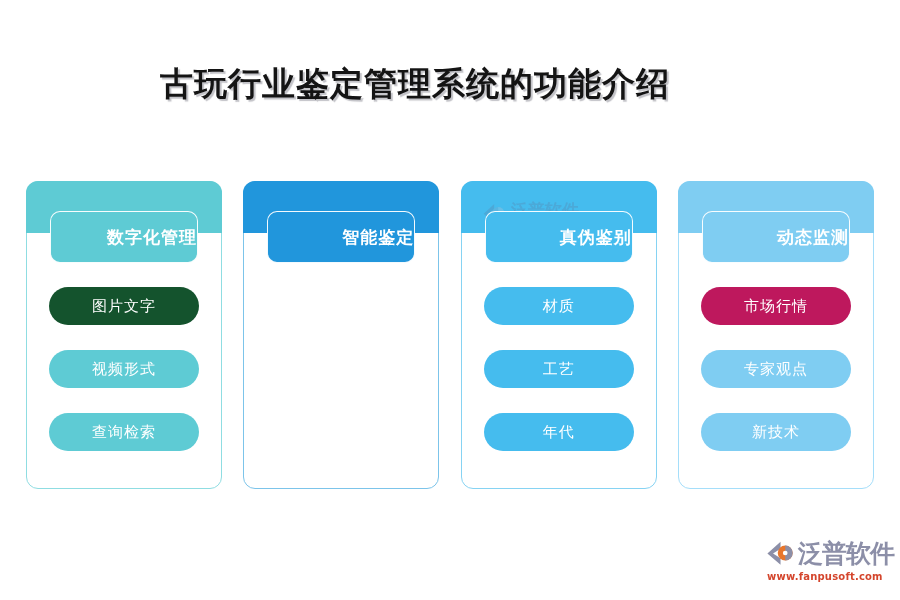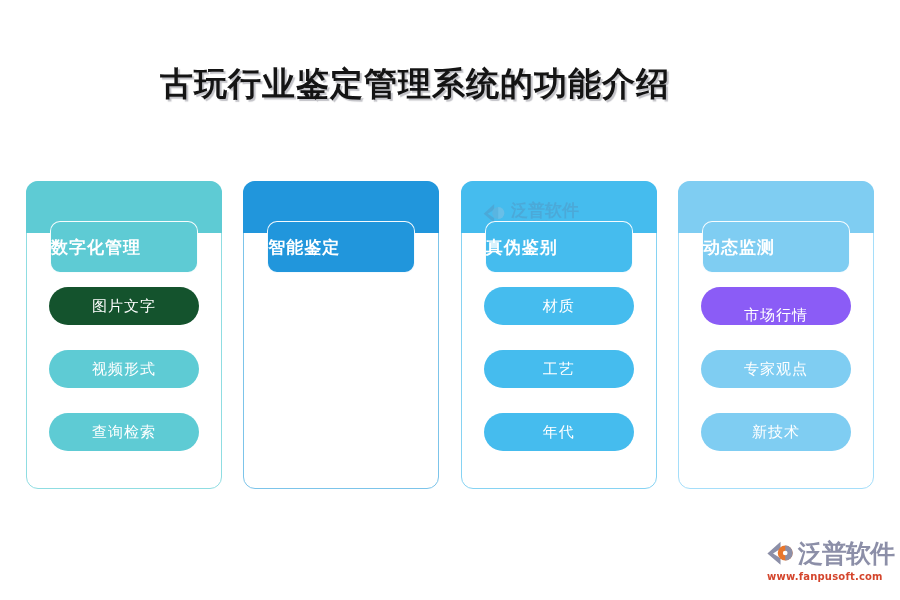--- a/index.html
+++ b/index.html
@@ -77,30 +77,30 @@
     height: 308px;
     border-radius: 12px;
     border: 1px solid #8fd9ea;
     box-sizing: border-box;
     z-index: 0;
   }
 
   
   .col-header-chip {
     position: absolute;
-    top: 40px;
+    top: 30px;
     left: 24px;
     width: 148px;
     height: 52px;
     border-radius: 10px;
     border: 1.5px solid rgba(255,255,255,0.95);
     box-sizing: border-box;
     display: flex;
     align-items: center;
-    justify-content: flex-start;
+    justify-content: flex-end;
     z-index: 3;
   }
   .col-header-chip span {
     font-family: "DejaVu Serif", "Liberation Serif", serif;
     font-size: 17px;
     font-weight: 700;
     color: #ffffff;
     letter-spacing: 1px;
     white-space: nowrap;
   }
@@ -263,21 +263,21 @@
       </div>
     </div>
 
     <div class="col-card">
       <div class="col-body" style="border-color: rgb(165, 222, 250);"></div>
       <div class="col-banner" style="background: rgb(127, 205, 242);"></div>
       <div class="col-header-chip" style="background: rgb(127, 205, 242);">
         <span>动态监测</span>
       </div>
       <div class="col-items">
-        <div class="item-pill" style="background: #8b5cf6; align-items: flex-end;">
+        <div class="item-pill" style="background: #be185d;">
           <span>市场行情</span>
         </div>
         <div class="item-pill" style="background: rgb(127, 205, 242);">
           <span>专家观点</span>
         </div>
         <div class="item-pill" style="background: rgb(127, 205, 242);">
           <span>新技术</span>
         </div>
       </div>
     </div>

